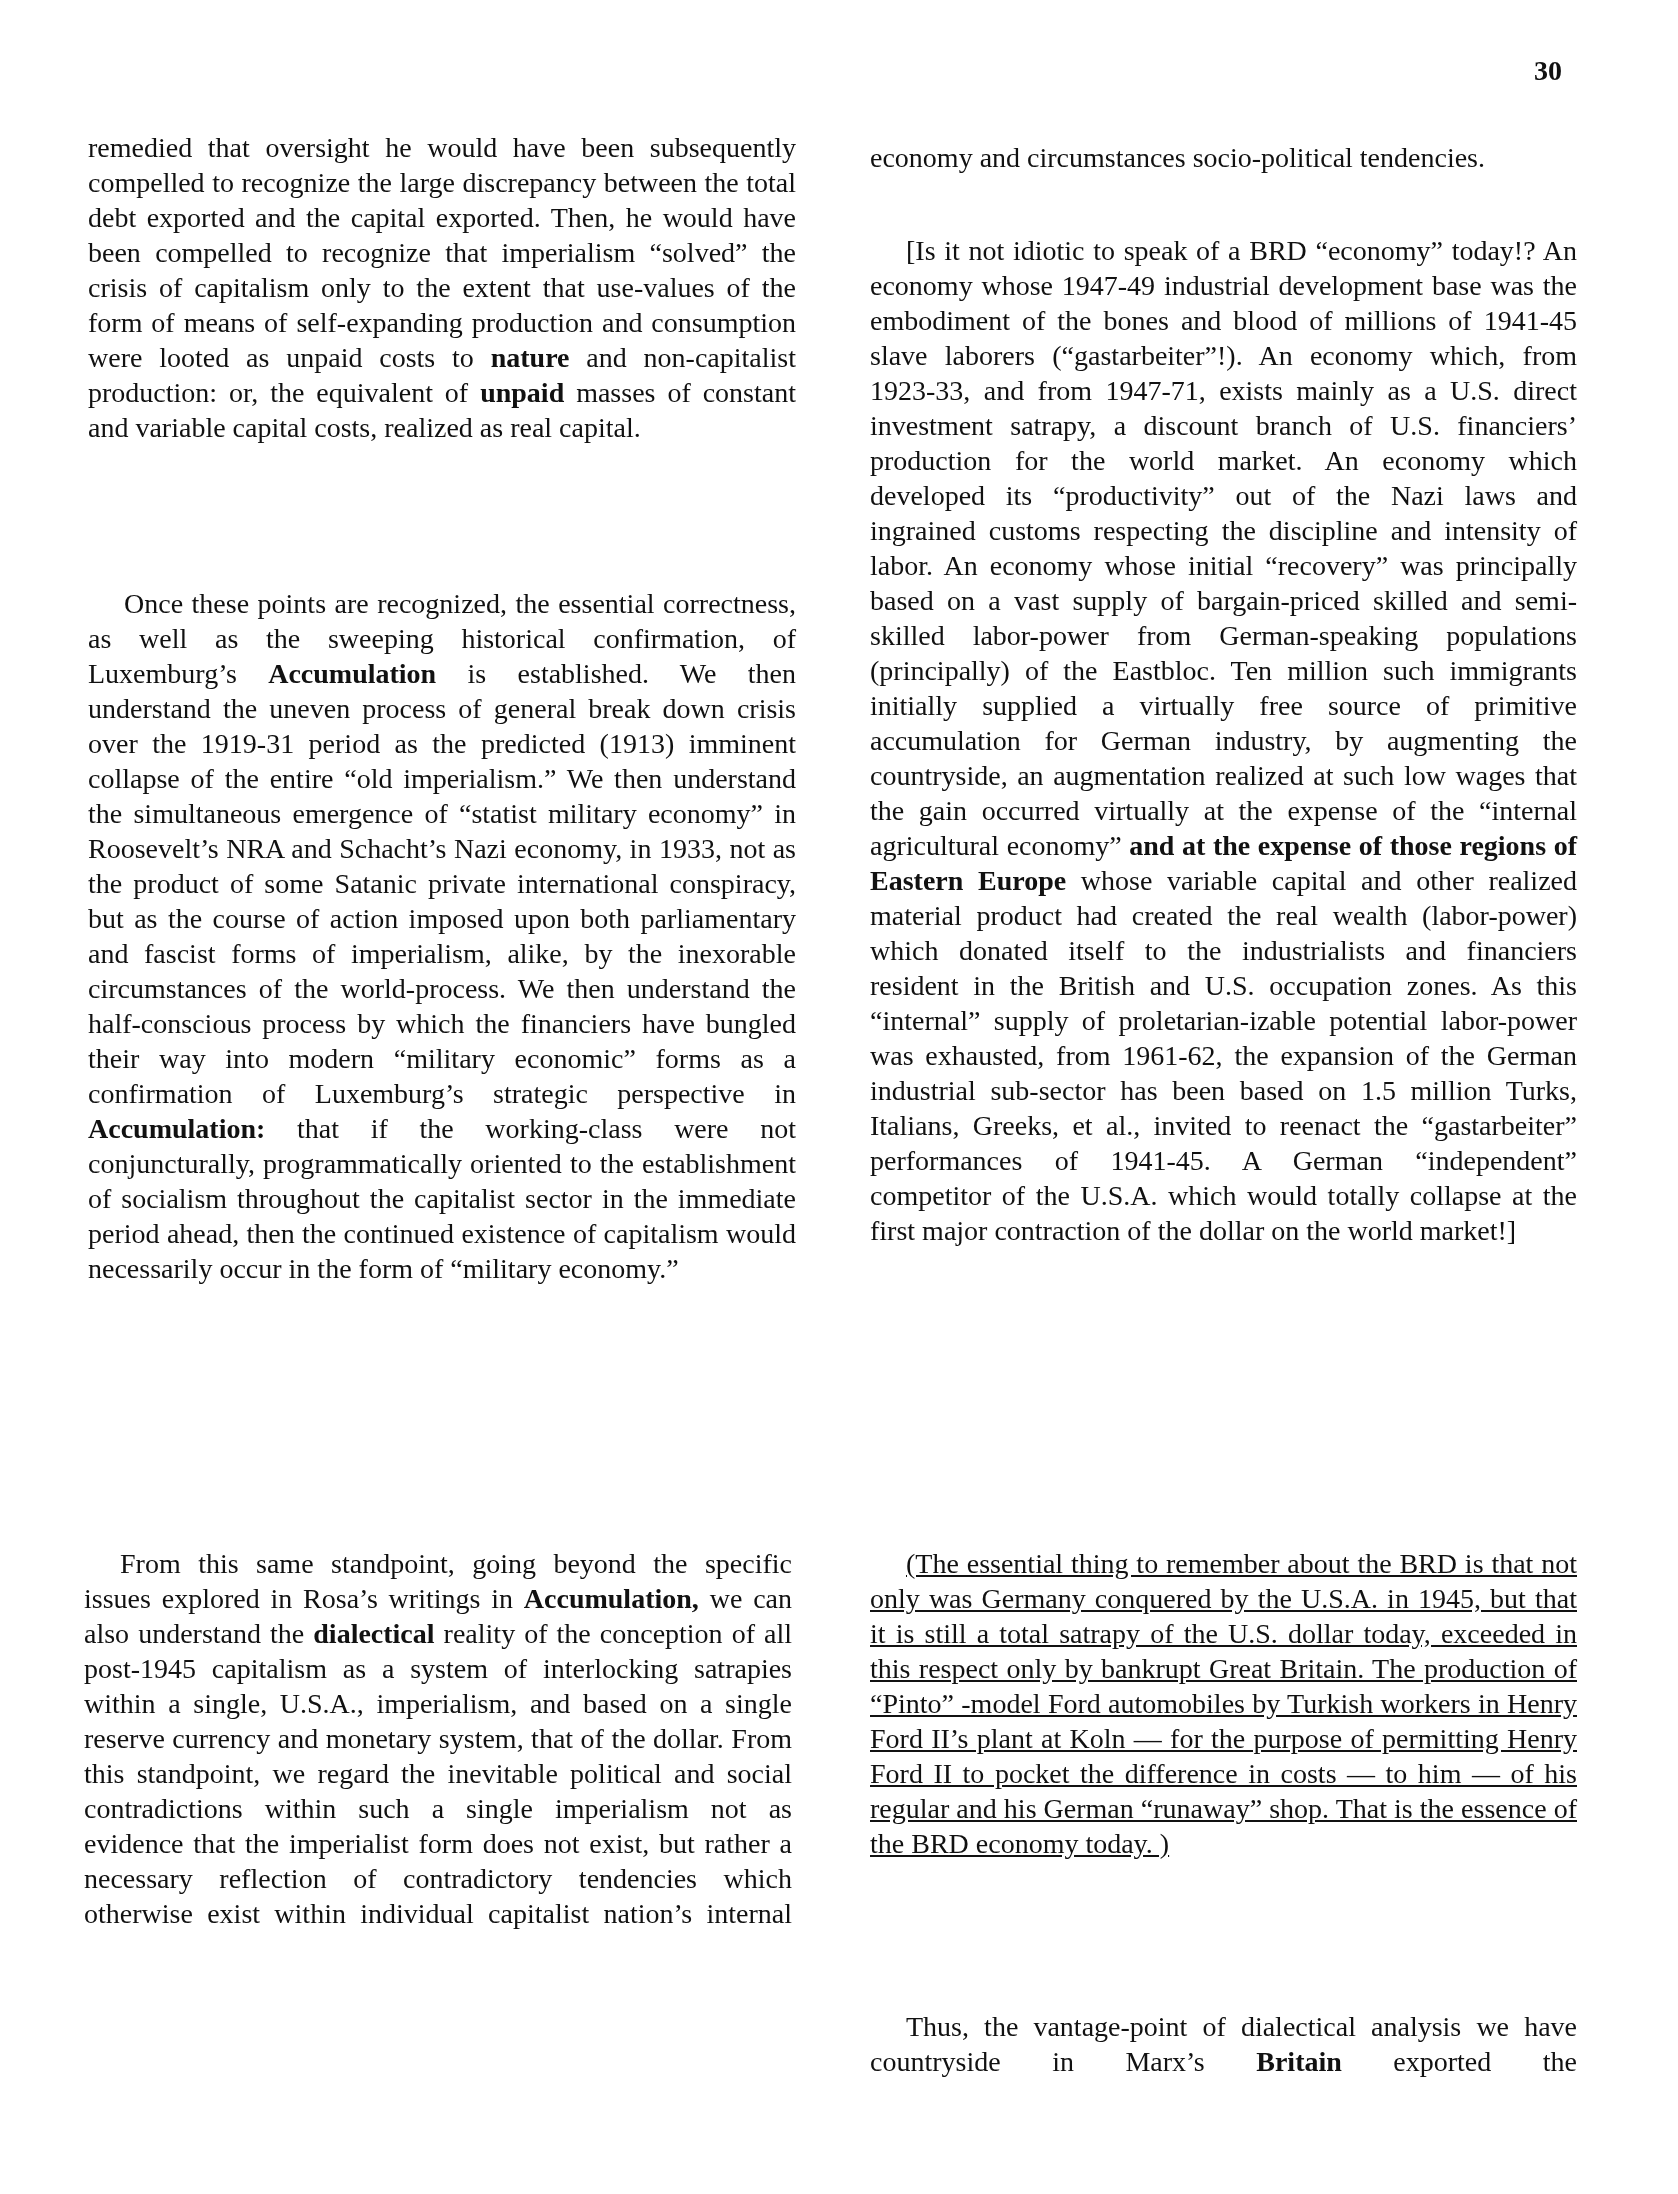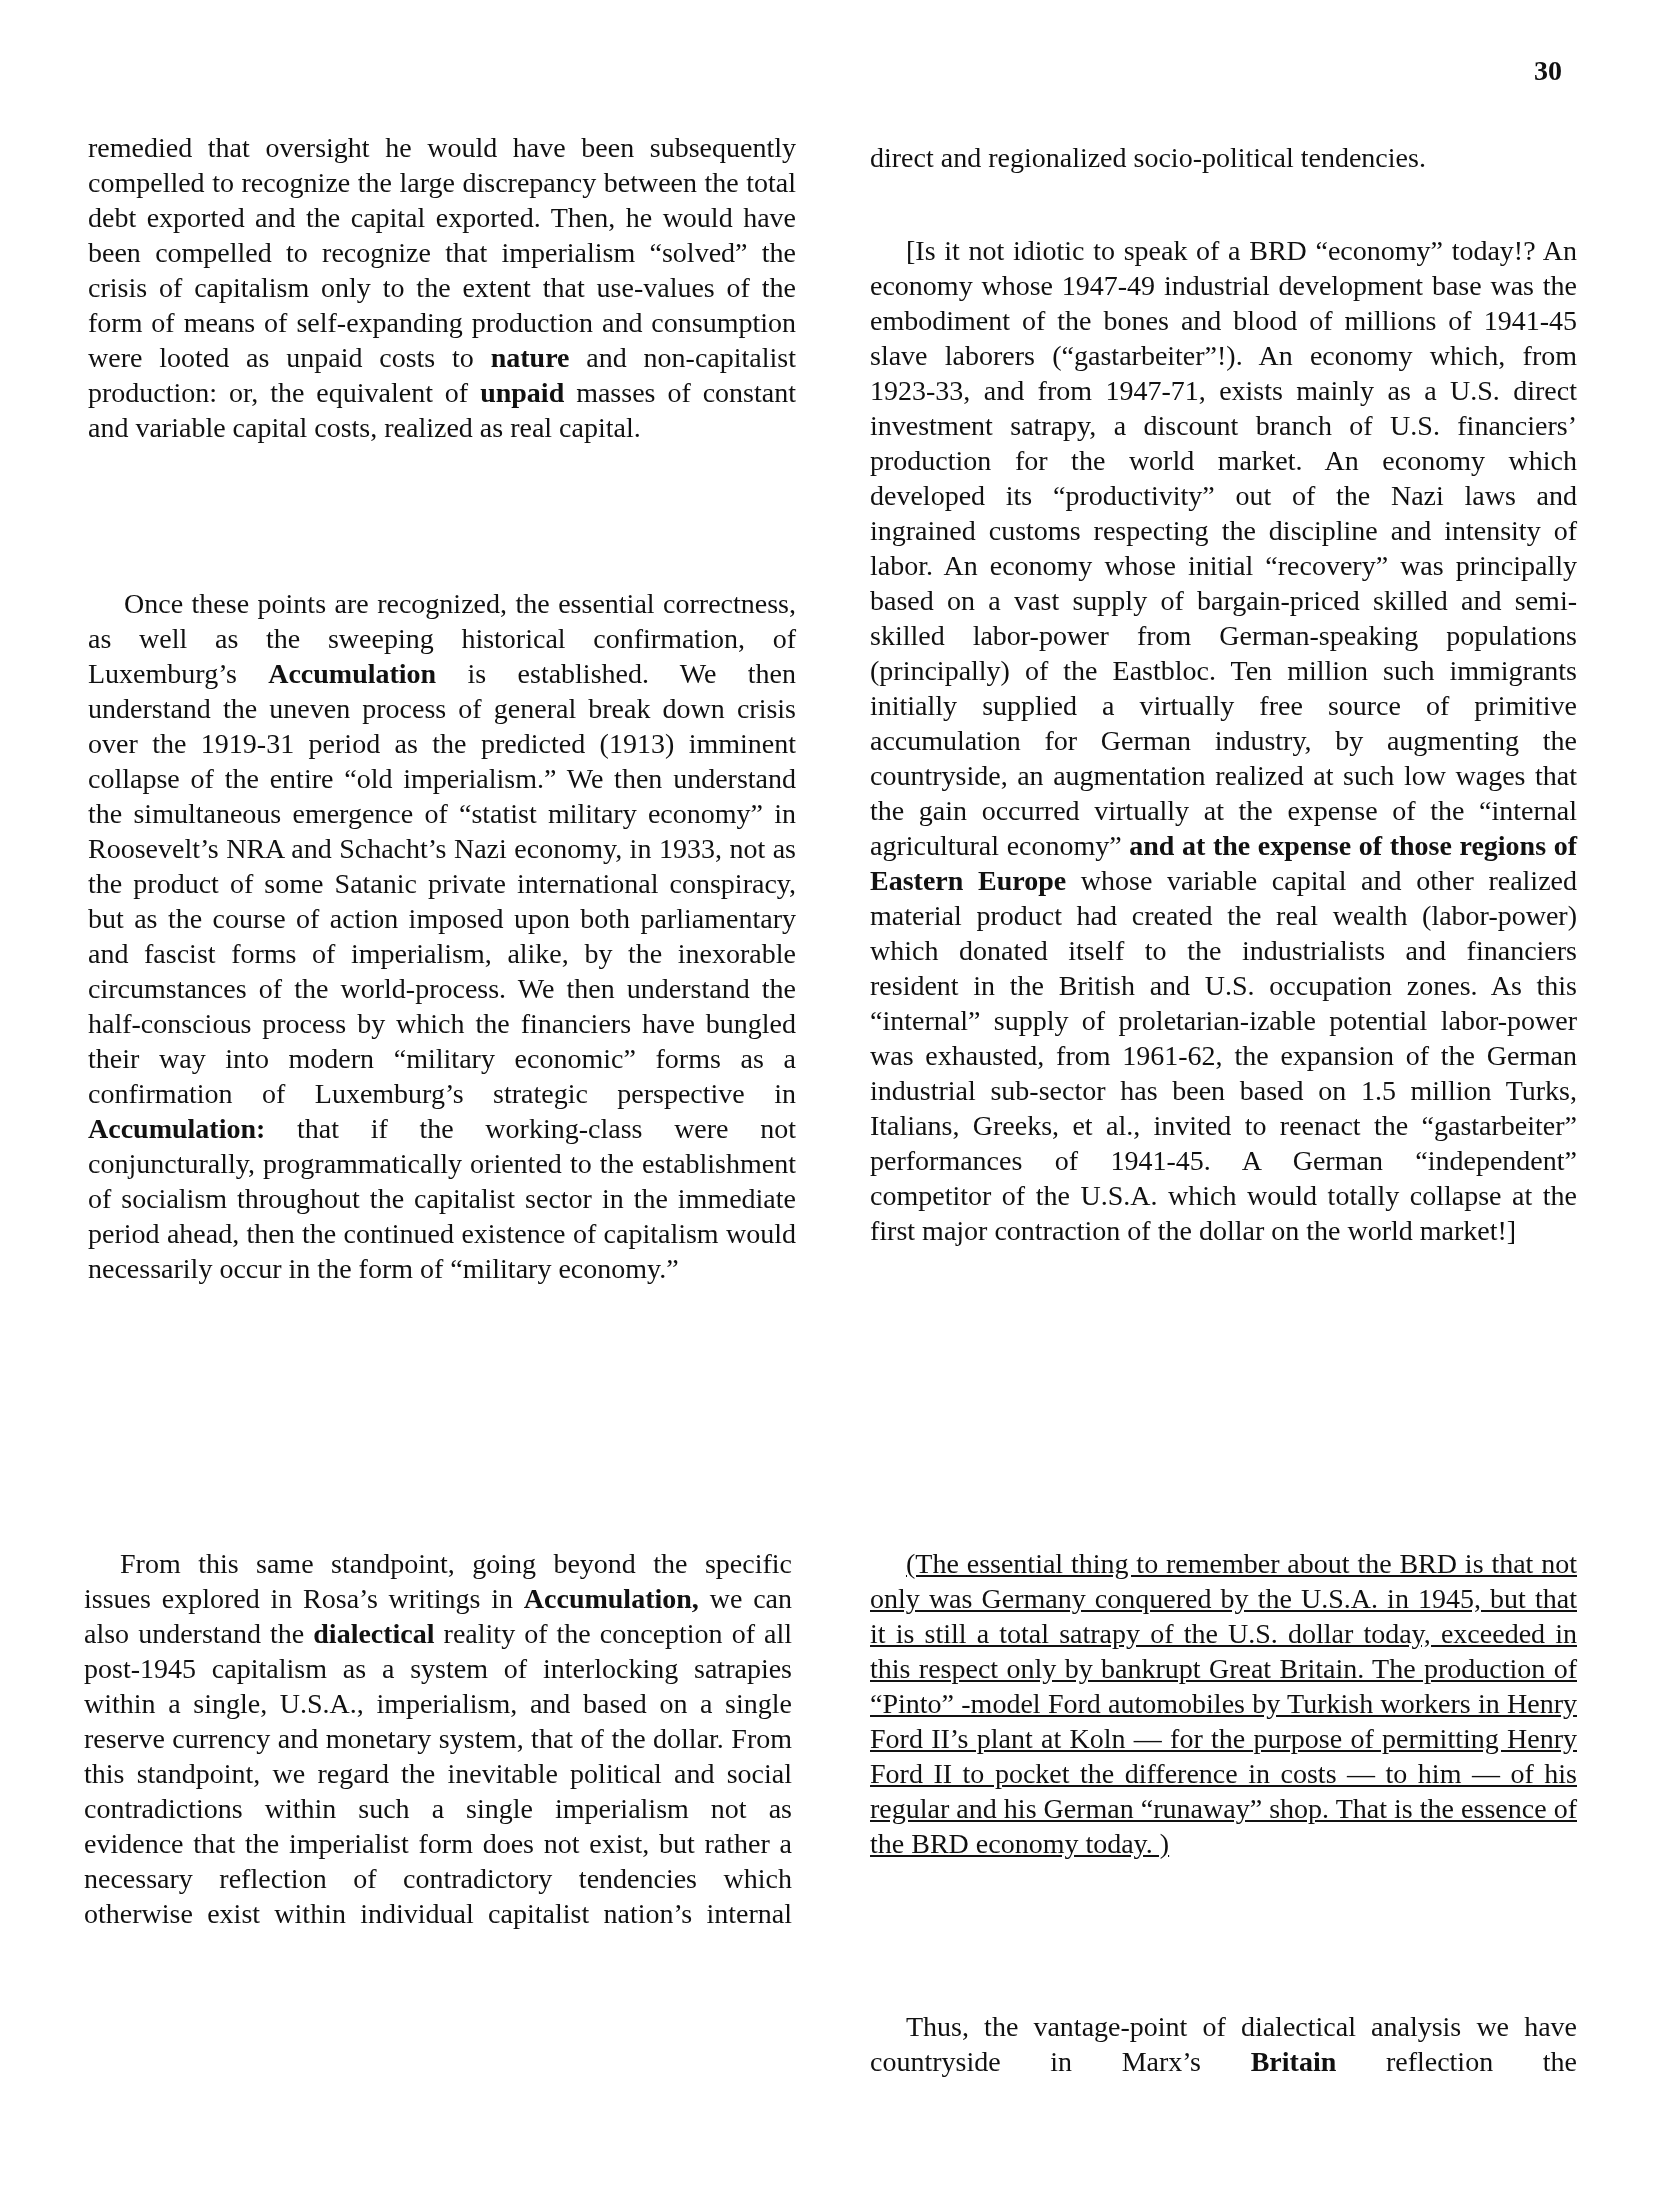--- a/index.html
+++ b/index.html
@@ -24,18 +24,18 @@
 
 <div class="page-number">30</div>
 
 <div>
   <p class="para p-left-1"><span>remedied that oversight he would have been subsequently compelled to recognize the large discrepancy between the total debt exported and the capital exported. Then, he would have been compelled to recognize that imperialism “solved” the crisis of capitalism only to the extent that use-values of the form of means of self-expanding production and consumption were looted as unpaid costs to </span><b>nature</b><span> and non-capitalist production: or, the equivalent of </span><b>unpaid</b><span> masses of constant and variable capital costs, realized as real capital.</span></p>
   <p class="para p-left-2 indent"><span>Once these points are recognized, the essential correctness, as well as the sweeping historical confirmation, of Luxemburg’s </span><b>Accumulation</b><span> is established. We then understand the uneven process of general break down crisis over the 1919-31 period as the predicted (1913) imminent collapse of the entire “old imperialism.” We then understand the simultaneous emergence of “statist military economy” in Roosevelt’s NRA and Schacht’s Nazi economy, in 1933, not as the product of some Satanic private international conspiracy, but as the course of action imposed upon both parliamentary and fascist forms of imperialism, alike, by the inexorable circumstances of the world-process. We then understand the half-conscious process by which the financiers have bungled their way into modern “military economic” forms as a confirmation of Luxemburg’s strategic perspective in </span><b>Accumulation:</b><span> that if the working-class were not conjuncturally, programmatically oriented to the establishment of socialism throughout the capitalist sector in the immediate period ahead, then the continued existence of capitalism would necessarily occur in the form of “military economy.”</span></p>
   <p class="para p-left-3 indent last-justify"><span>From this same standpoint, going beyond the specific issues explored in Rosa’s writings in </span><b>Accumulation,</b><span> we can also understand the </span><b>dialectical</b><span> reality of the conception of all post-1945 capitalism as a system of interlocking satrapies within a single, U.S.A., imperialism, and based on a single reserve currency and monetary system, that of the dollar. From this standpoint, we regard the inevitable political and social contradictions within such a single imperialism not as evidence that the imperialist form does not exist, but rather a necessary reflection of contradictory tendencies which otherwise exist within individual capitalist nation’s internal</span></p>
 </div>
 
 <div>
-  <p class="para p-right-1"><span>direct and regionalized socio-political tendencies.</span></p>
+  <p class="para p-right-1"><span>economy and circumstances socio-political tendencies.</span></p>
   <p class="para p-right-2 indent"><span>[Is it not idiotic to speak of a BRD “economy” today!? An economy whose 1947-49 industrial development base was the embodiment of the bones and blood of millions of 1941-45 slave laborers (“gastarbeiter”!). An economy which, from 1923-33, and from 1947-71, exists mainly as a U.S. direct investment satrapy, a discount branch of U.S. financiers’ production for the world market. An economy which developed its “productivity” out of the Nazi laws and ingrained customs respecting the discipline and intensity of labor. An economy whose initial “recovery” was principally based on a vast supply of bargain-priced skilled and semi-skilled labor-power from German-speaking populations (principally) of the Eastbloc. Ten million such immigrants initially supplied a virtually free source of primitive accumulation for German industry, by augmenting the countryside, an augmentation realized at such low wages that the gain occurred virtually at the expense of the “internal agricultural economy” </span><b>and at the expense of those regions of Eastern Europe</b><span> whose variable capital and other realized material product had created the real wealth (labor-power) which donated itself to the industrialists and financiers resident in the British and U.S. occupation zones. As this “internal” supply of proletarian-izable potential labor-power was exhausted, from 1961-62, the expansion of the German industrial sub-sector has been based on 1.5 million Turks, Italians, Greeks, et al., invited to reenact the “gastarbeiter” performances of 1941-45. A German “independent” competitor of the U.S.A. which would totally collapse at the first major contraction of the dollar on the world market!]</span></p>
   <p class="para p-right-3 indent"><span>(The essential thing to remember about the BRD is that not only was Germany conquered by the U.S.A. in 1945, but that it is still a total satrapy of the U.S. dollar today, exceeded in this respect only by bankrupt Great Britain. The production of “Pinto” -model Ford automobiles by Turkish workers in Henry Ford II’s plant at Koln — for the purpose of permitting Henry Ford II to pocket the difference in costs — to him — of his regular and his German “runaway” shop. That is the essence of the BRD economy today. )</span></p>
-  <p class="para p-right-4 indent last-justify"><span>Thus, the vantage-point of dialectical analysis we have countryside in Marx’s </span><b>Britain</b><span> reflection the</span></p>
+  <p class="para p-right-4 indent last-justify"><span>Thus, the vantage-point of dialectical analysis we have countryside in Marx’s </span><b>Britain</b><span> exported the</span></p>
 </div>
 
 
 </body></html>

